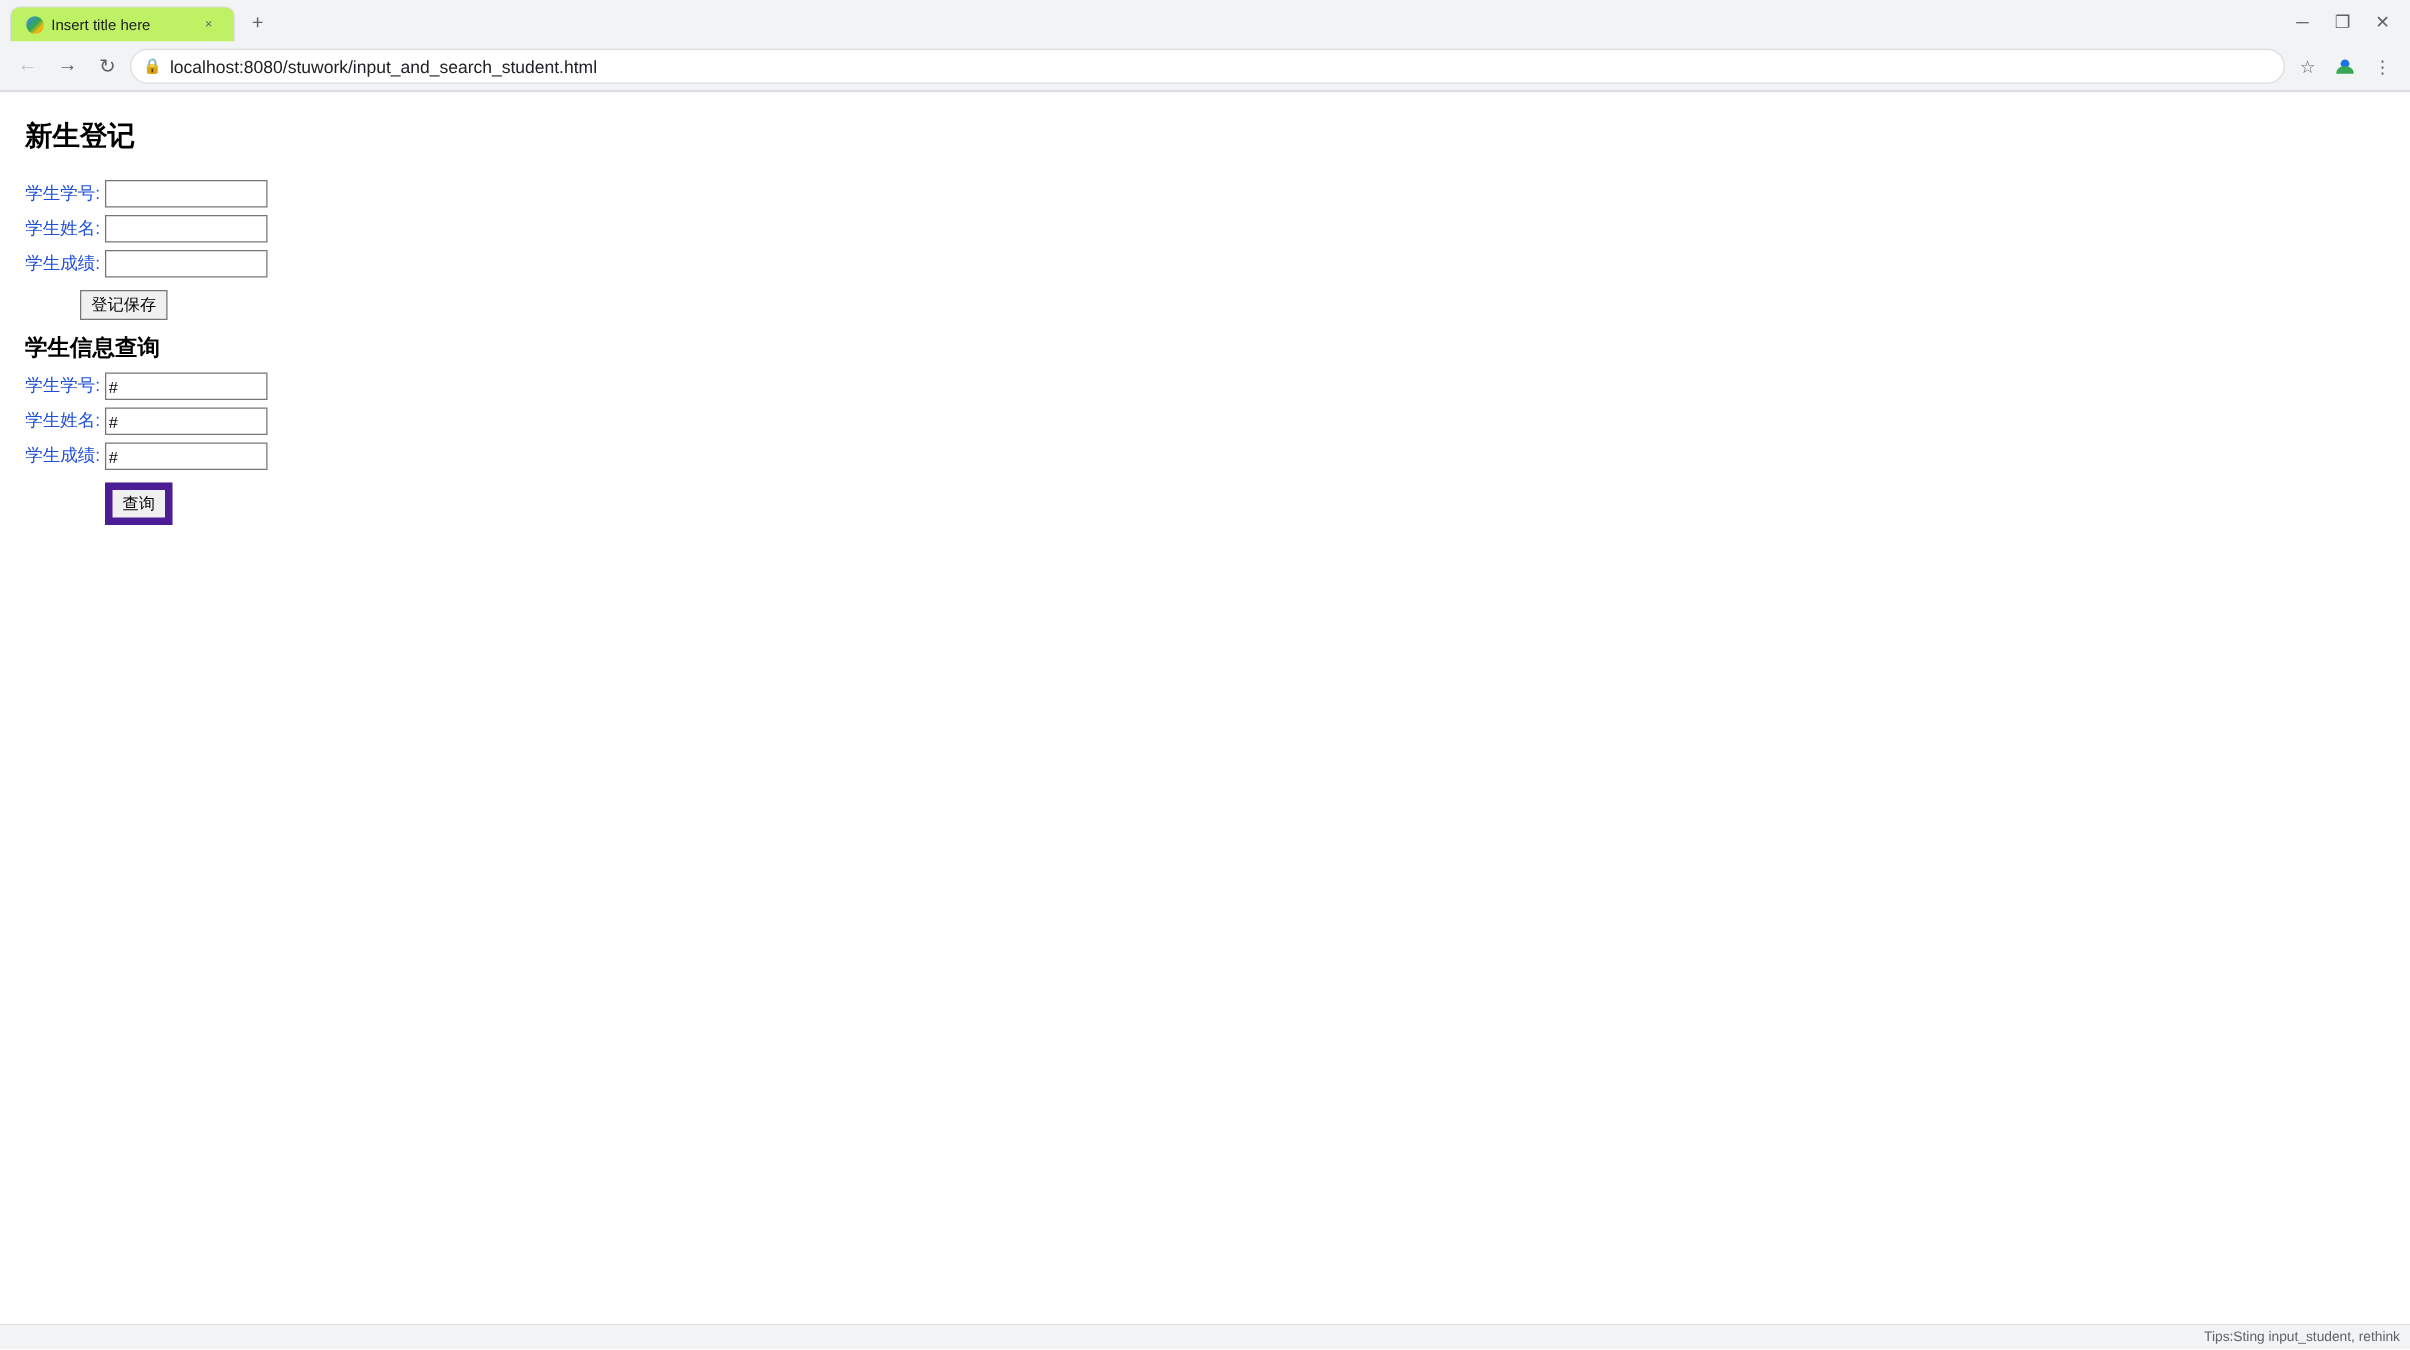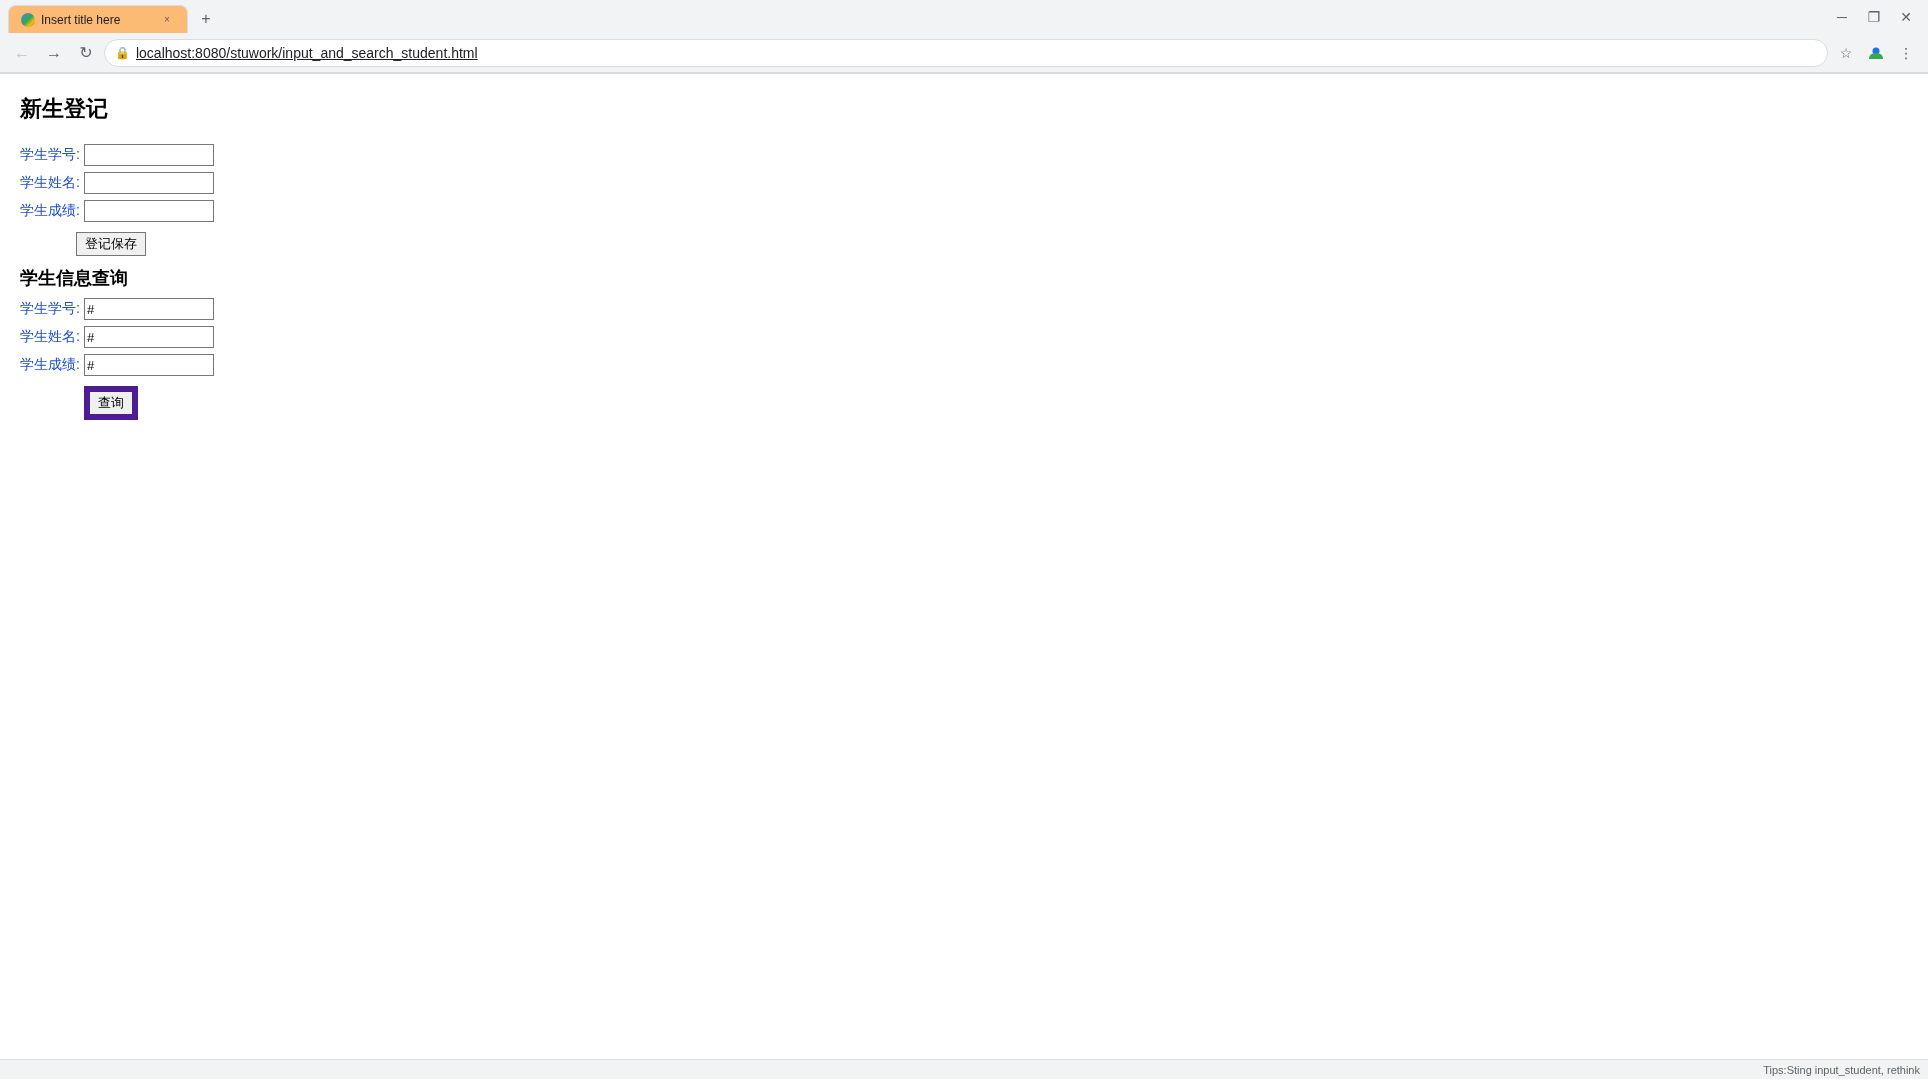--- a/index.html
+++ b/index.html
@@ -32,21 +32,21 @@
 
     .tab-area {
       display: flex;
       align-items: flex-end;
       height: 33px;
     }
 
     .tab {
       display: flex;
       align-items: center;
-      background: #fdba74;
+      background: #bef264;
       border-radius: 8px 8px 0 0;
       padding: 0 12px;
       height: 28px;
       min-width: 180px;
       max-width: 240px;
       border: 1px solid #dadce0;
       border-bottom: none;
       font-size: 12px;
       color: #202124;
     }
@@ -155,21 +155,20 @@
 
     .address-lock {
       font-size: 12px;
       color: #5f6368;
     }
 
     .address-text {
       flex: 1;
       font-size: 14px;
       color: #202124;
-      text-decoration: underline;
     }
 
     .toolbar-icons {
       display: flex;
       align-items: center;
       gap: 2px;
     }
 
     .toolbar-icon-btn {
       width: 28px;
@@ -330,21 +329,21 @@
     <div class="form-row">
       <label class="form-label">学生姓名:</label>
       <input class="form-input" type="text" value="" style="">
     </div>
 
     <div class="form-row">
       <label class="form-label">学生成绩:</label>
       <input class="form-input" type="text" value="" style="">
     </div>
 
-    <div class="form-row" style="margin-left: 56px;">
+    <div class="form-row" style="margin-left: 44px;">
       <button class="btn-register">登记保存</button>
     </div>
   </div>
 
   <div class="query-section">
     <h2 class="section-title" style="font-size: 18px; margin-bottom: 8px;">学生信息查询</h2>
 
     <div class="form-row">
       <label class="form-label">学生学号:</label>
       <input class="query-input" type="text" value="#" style="">

